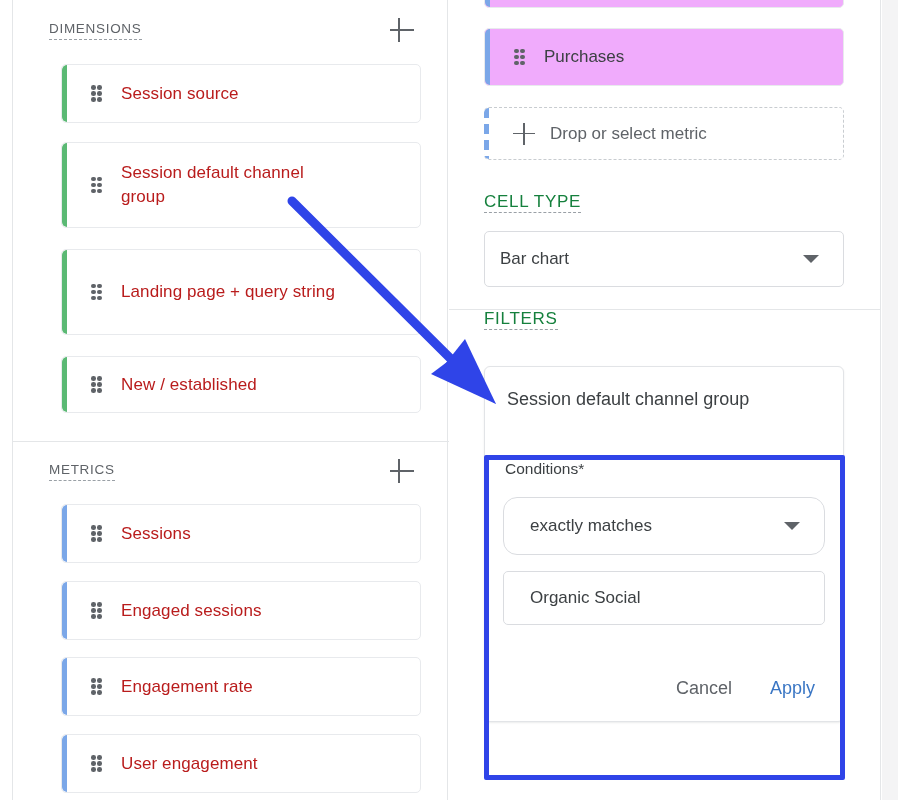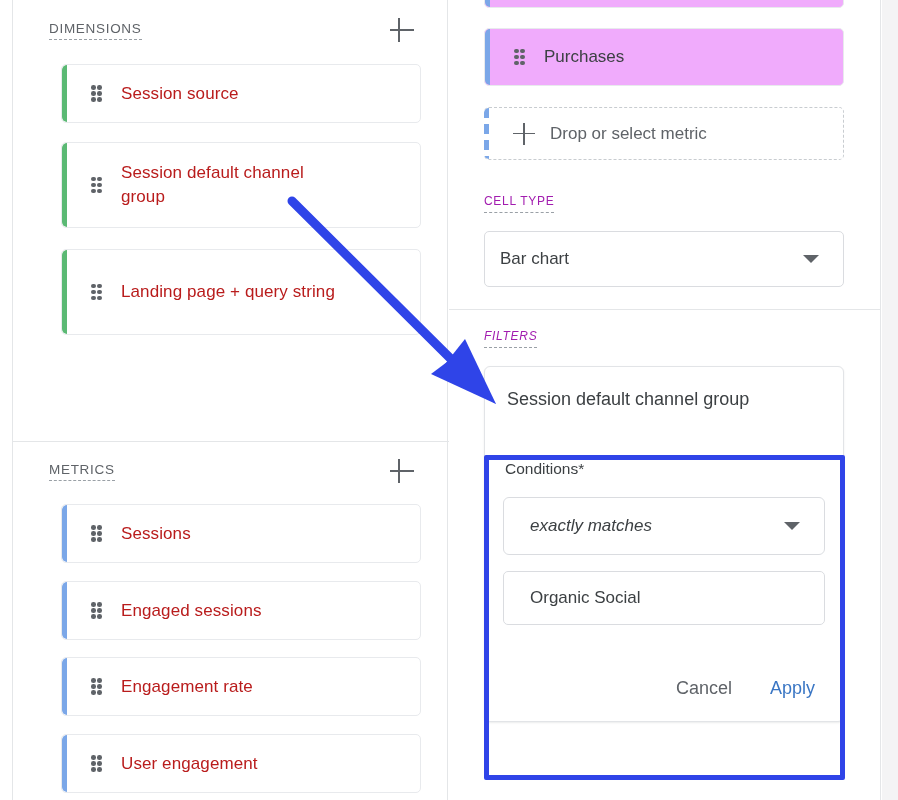--- a/index.html
+++ b/index.html
@@ -194,23 +194,23 @@
   .drop-zone .label {
     margin-left: 15px;
     font-size: 17px;
     color: #5f6368;
     line-height: 24px;
   }
 
   .r-section-title {
     position: absolute;
     left: 35px;
-    font-size: 12px;
+    font-size: 17px;
     letter-spacing: 0.7px;
-    color: #a21caf;
+    color: #15803d;
     border-bottom: 1.6px dashed #9aa0a6;
     padding-bottom: 3px;
     line-height: 15px;
     display: inline-block;
   }
 
   .select-box {
     position: absolute;
     background: #ffffff;
     border: 1px solid #dadce0;
@@ -265,26 +265,25 @@
     font-size: 15.5px;
     color: #3c4043;
     margin: 26px 0 0 2px;
     line-height: 20px;
   }
   .cond-select {
     position: relative;
     margin-top: 18px;
     height: 58px;
     border: 1px solid #dadce0;
-    border-radius: 6px;
+    border-radius: 14px;
     display: flex;
     align-items: center;
     background: #fff;
     cursor: pointer;
-    font-style: italic;
   }
   .cond-select .sel-label {
     margin-left: 26px; font-size: 17px; color: #3c4043; flex: 1 1 auto;
   }
   .cond-value {
     position: relative;
     margin-top: 16px;
     height: 54px;
     border: 1px solid #dadce0;
     border-radius: 5px;
@@ -381,20 +380,32 @@
           <i></i>
           <i></i>
           <i></i>
           <i></i>
           <i></i>
           <i></i>
         </span>
       <span class="label" style="max-width:240px;">Landing page + query string</span>
     </div>
 
+    <div class="chip dim" style="top:356px; height:57px;">
+      <span class="accent"></span>
+      <span class="dots">
+          <i></i>
+          <i></i>
+          <i></i>
+          <i></i>
+          <i></i>
+          <i></i>
+        </span>
+      <span class="label">New / established</span>
+    </div>
 
     <div class="hdivider" style="top:441px;"></div>
 
     <div class="section-head" style="top:457px;">
       <span class="section-title">METRICS</span>
       <span class="plus-btn"></span>
     </div>
 
     <div class="chip met" style="top:504px; height:59px;">
       <span class="accent"></span>
@@ -476,21 +487,21 @@
 
     <span class="r-section-title" style="top:194px;">CELL TYPE</span>
 
     <div class="select-box" style="left:35px; top:231px; width:360px; height:56px;">
       <span class="sel-label">Bar chart</span>
       <span class="caret"></span>
     </div>
 
     <div class="r-hdivider" style="top:309px;"></div>
 
-    <span class="r-section-title" style="top:329px;font-style:italic;">FILTERS</span>
+    <span class="r-section-title" style="top:311px;">FILTERS</span>
   </div>
 
   <div class="filter-card">
     <div class="filter-title">Session default channel group</div>
     <div class="filter-body">
       <div class="cond-label">Conditions*</div>
 
       <div class="cond-select">
         <span class="sel-label">exactly matches</span>
         <span class="caret"></span>

